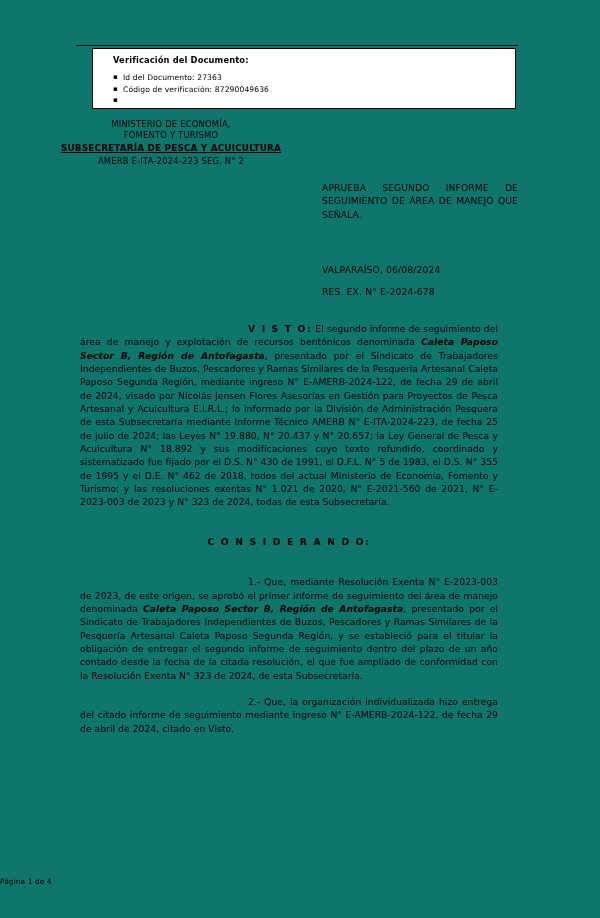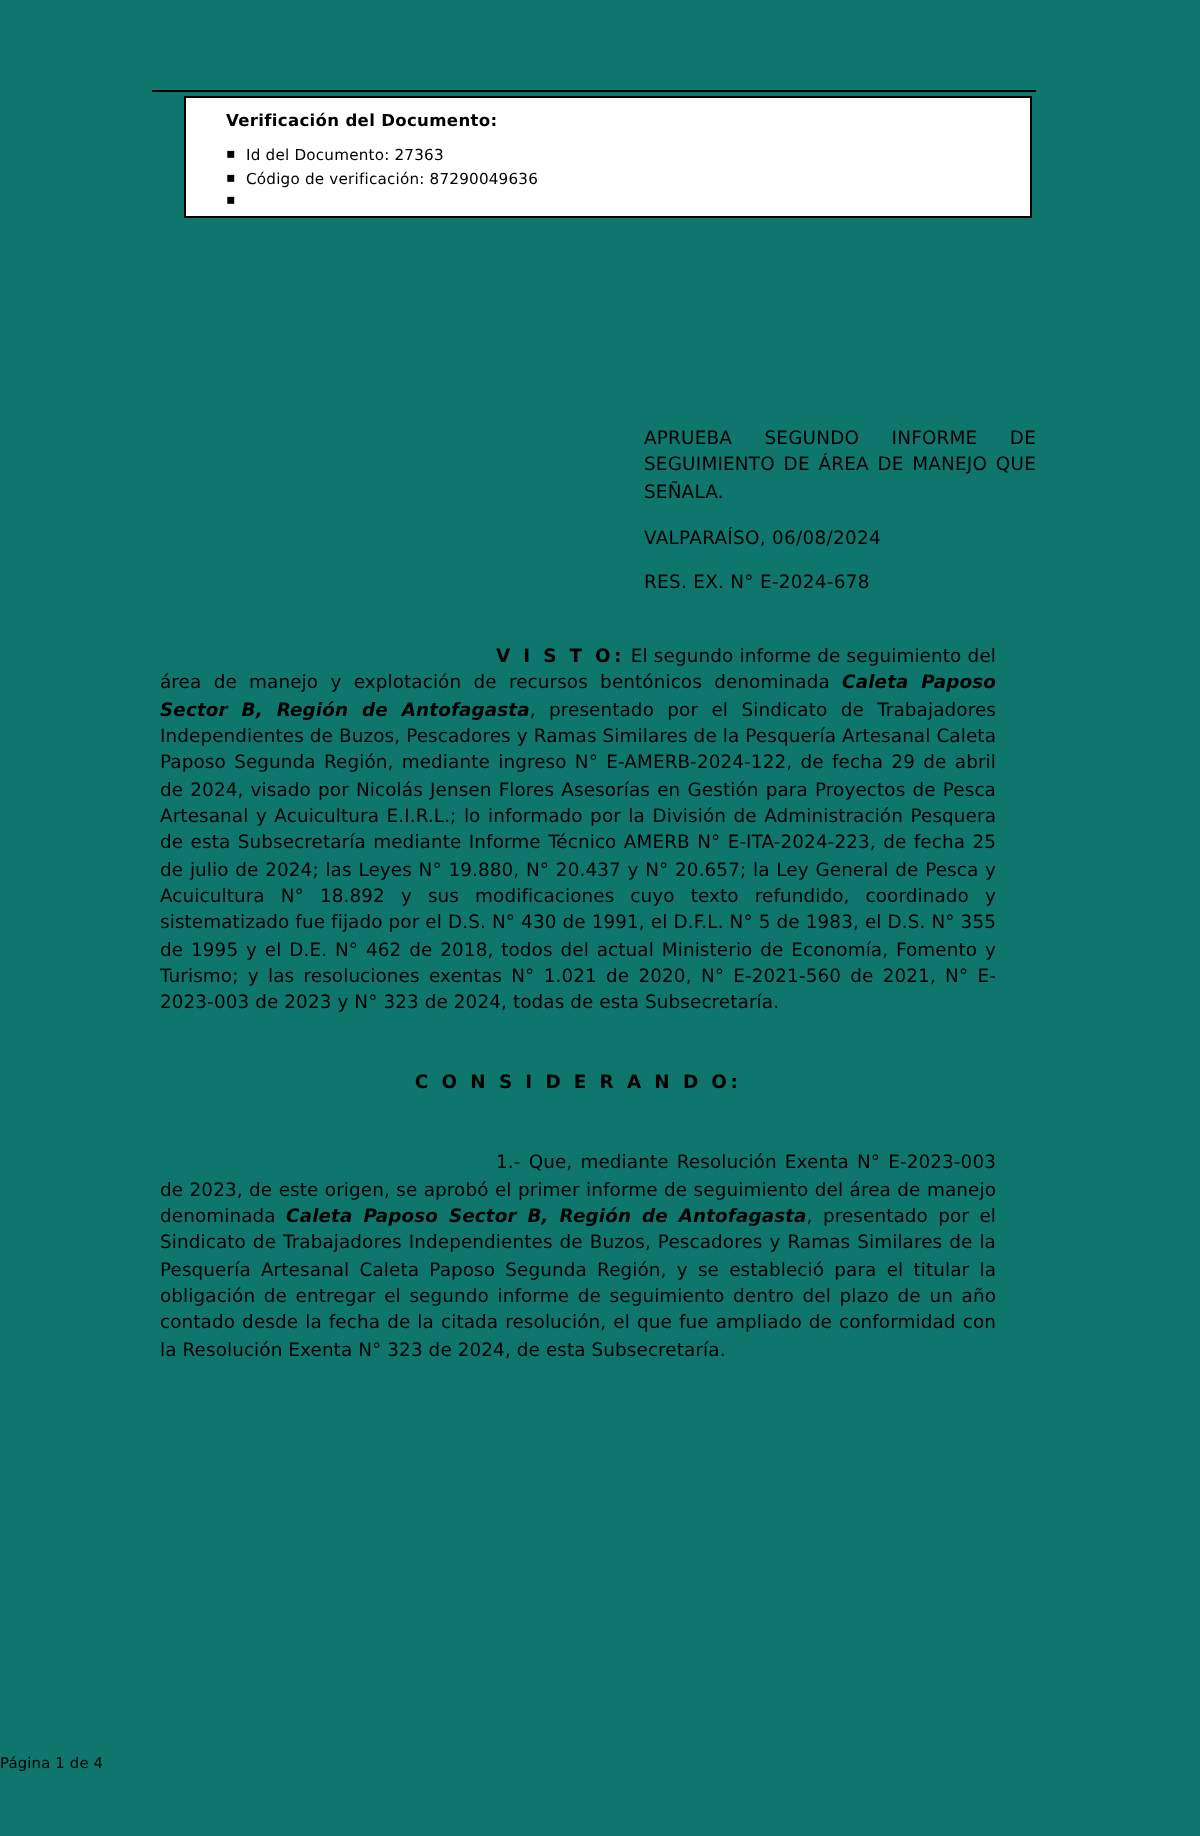--- a/index.html
+++ b/index.html
@@ -104,21 +104,20 @@
   .title-block {
     position: absolute;
     left: 322px;
     top: 181px;
     width: 196px;
     font-size: 9.2px;
     line-height: 13.4px;
     text-align: justify;
     text-align-last: left;
     letter-spacing: 0.1px;
-    margin-top: 32px;
   }
   .place-date {
     position: absolute;
     left: 322px;
     top: 245px;
     font-size: 9.2px;
     letter-spacing: 0.15px;
     margin-top: 19px;
   }
   .res-number {
@@ -194,20 +193,26 @@
           <span class="bullet">▪</span>
           <span>Código de verificación: 87290049636</span>
         </div>
         <div class="verif-item">
           <span class="bullet">▪</span>
         </div>
       </div>
     </div>
   </div>
 
+  <div class="ministry">
+    <span>MINISTERIO DE ECONOMÍA,</span><br>
+    <span>FOMENTO Y TURISMO</span>
+    <span class="subsec">SUBSECRETARÍA DE PESCA Y ACUICULTURA</span>
+    <span class="amerb">AMERB E-ITA-2024-223 SEG. N° 2</span>
+  </div>
 
   <div class="title-block">APRUEBA SEGUNDO INFORME DE SEGUIMIENTO DE ÁREA DE MANEJO QUE SEÑALA.</div>
   <div class="place-date">VALPARAÍSO, 06/08/2024</div>
   <div class="res-number">RES. EX. N° E-2024-678</div>
 
   <div class="body-text">
 
     <p>
       <span class="indent-head"></span><span class="lead">V I S T O:</span><span> El segundo informe de seguimiento del área de manejo y explotación de recursos bentónicos denominada </span><span class="bi">Caleta Paposo Sector B, Región de Antofagasta</span><span>, presentado por el Sindicato de Trabajadores Independientes de Buzos, Pescadores y Ramas Similares de la Pesquería Artesanal Caleta Paposo Segunda Región, mediante ingreso N° E-AMERB-2024-122, de fecha 29 de abril de 2024, visado por Nicolás Jensen Flores Asesorías en Gestión para Proyectos de Pesca Artesanal y Acuicultura E.I.R.L.; lo informado por la División de Administración Pesquera de esta Subsecretaría mediante Informe Técnico AMERB N° E-ITA-2024-223, de fecha 25 de julio de 2024; las Leyes N° 19.880, N° 20.437 y N° 20.657; la Ley General de Pesca y Acuicultura N° 18.892 y sus modificaciones cuyo texto refundido, coordinado y sistematizado fue fijado por el D.S. N° 430 de 1991, el D.F.L. N° 5 de 1983, el D.S. N° 355 de 1995 y el D.E. N° 462 de 2018, todos del actual Ministerio de Economía, Fomento y Turismo; y las resoluciones exentas N° 1.021 de 2020, N° E-2021-560 de 2021, N° E-2023-003 de 2023 y N° 323 de 2024, todas de esta Subsecretaría.</span>
     </p>
@@ -217,18 +222,21 @@
     <p class="considerando-row">C O N S I D E R A N D O:</p>
 
     <div class="p-gap-lg"></div>
 
     <p>
       <span class="indent-head"></span><span>1.- Que, mediante Resolución Exenta N° E-2023-003 de 2023, de este origen, se aprobó el primer informe de seguimiento del área de manejo denominada </span><span class="bi">Caleta Paposo Sector B, Región de Antofagasta</span><span>, presentado por el Sindicato de Trabajadores Independientes de Buzos, Pescadores y Ramas Similares de la Pesquería Artesanal Caleta Paposo Segunda Región, y se estableció para el titular la obligación de entregar el segundo informe de seguimiento dentro del plazo de un año contado desde la fecha de la citada resolución, el que fue ampliado de conformidad con la Resolución Exenta N° 323 de 2024, de esta Subsecretaría.</span>
     </p>
 
     <div class="p-gap-sm"></div>
 
+    <p>
+      <span class="indent-head"></span><span>2.- Que, la organización individualizada hizo entrega del citado informe de seguimiento mediante ingreso N° E-AMERB-2024-122, de fecha 29 de abril de 2024, citado en Visto.</span>
+    </p>
 
   </div>
 
   <div class="footer">Página 1 de 4</div>
 
 </div>
 
 </body></html>

